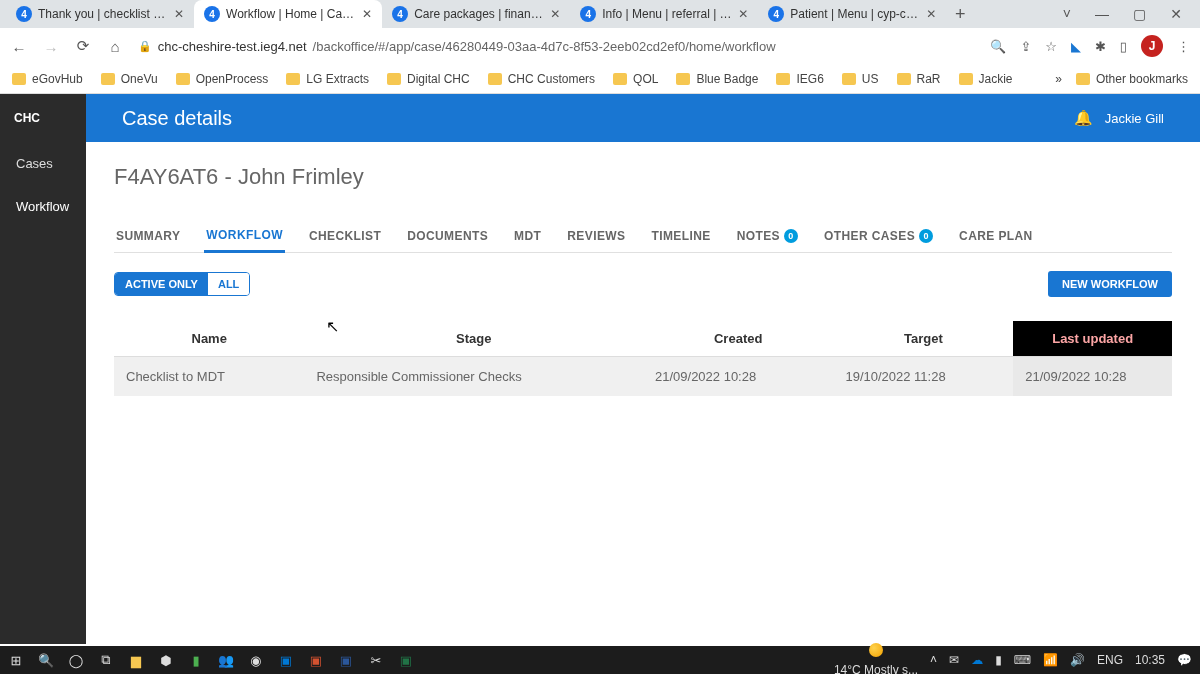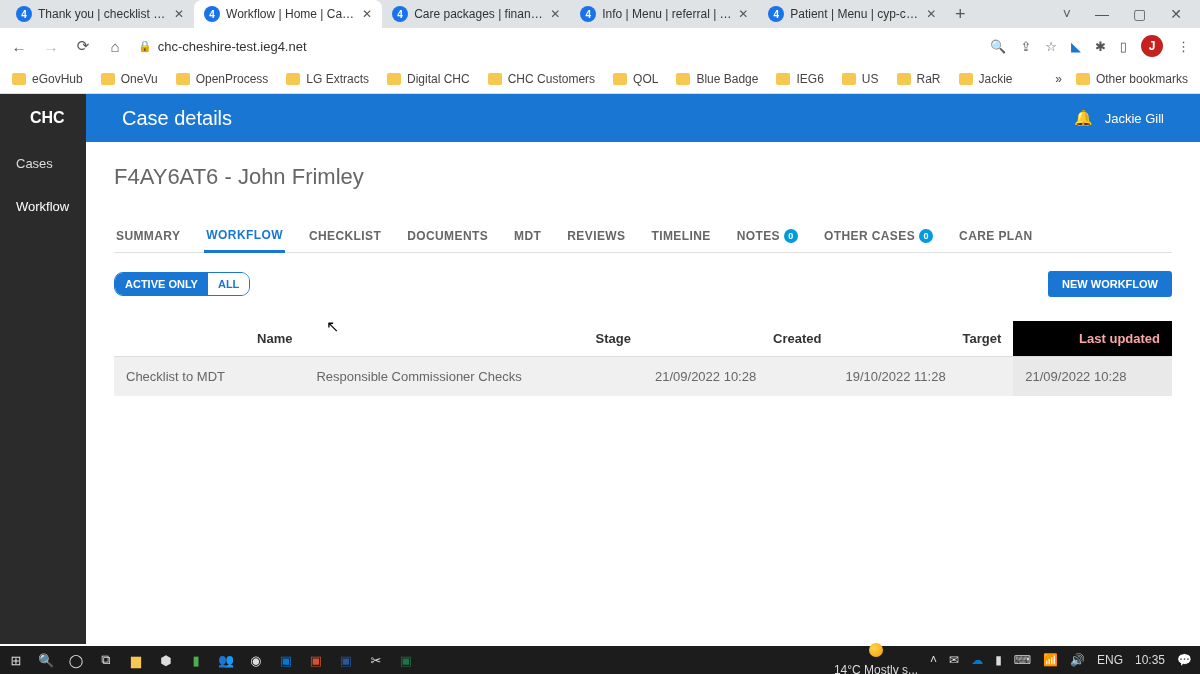--- a/index.html
+++ b/index.html
@@ -26,46 +26,46 @@
   .avatar-circle { width: 22px; height: 22px; border-radius: 50%; background: #c5221f; color: #fff; display: flex; align-items: center; justify-content: center; font-size: 12px; font-weight: 600; }
 
   .bookmarks-bar { display: flex; align-items: center; height: 30px; background: #fff; border-bottom: 1px solid #ddd; gap: 18px; padding: 0 12px; font-size: 12px; color: #444; justify-content: center; }
   .bm { display: flex; align-items: center; gap: 6px; }
   .bm .folder { width: 14px; height: 12px; background: #f6c751; border-radius: 2px; display: inline-block; }
   .bm-right { margin-left: auto; display: flex; align-items: center; gap: 14px; }
 
   
   .app { display: flex; height: 550px; }
   .sidebar { width: 86px; background: #2b2b2b; color: #ccc; padding-top: 0; }
-  .sidebar .brand { height: 48px; background: #2b2b2b; display: flex; align-items: center; padding-left: 30px; font-size: 16px; font-weight: 600; color: #fff; }
+  .sidebar .brand { height: 48px; background: #2b2b2b; display: flex; align-items: center; padding-left: 14px; font-size: 12px; font-weight: 600; color: #fff; }
   .sidebar .navitem { padding: 14px 16px; font-size: 13px; color: #ddd; cursor: pointer; }
   .sidebar .navitem.active { color: #fff; }
 
   .main { flex: 1; background: #fff; overflow: auto; }
   .page-header { background: #1976d2; color: #fff; height: 48px; display: flex; align-items: center; padding: 0 36px; }
   .page-header .title { font-size: 20px; font-weight: 400; }
   .page-header .user { margin-left: auto; display: flex; align-items: center; gap: 12px; font-size: 13px; }
   .bell { font-size: 15px; }
 
   .content { padding: 22px 28px; }
   .case-title { font-size: 22px; color: #666; font-weight: 400; margin-bottom: 30px; }
   .tabs-row { display: flex; gap: 22px; border-bottom: 1px solid #e0e0e0; font-size: 12px; font-weight: 600; letter-spacing: .4px; }
   .tabitem { padding: 8px 2px; color: #666; cursor: pointer; display: flex; align-items: center; gap: 4px; }
   .tabitem.active { color: #1976d2; border-bottom: 3px solid #1976d2; margin-bottom: -1px; }
   .tab-badge { background: #009cde; color: #fff; border-radius: 50%; width: 14px; height: 14px; font-size: 9px; display: inline-flex; align-items: center; justify-content: center; }
 
   .filter-row { display: flex; align-items: center; margin-top: 18px; }
-  .seg { display: inline-flex; border: 1px solid #1976d2; border-radius: 9px; overflow: hidden; font-size: 11px; font-weight: 600; }
+  .seg { display: inline-flex; border: 1px solid #1976d2; border-radius: 4px; overflow: hidden; font-size: 11px; font-weight: 600; }
   .seg .seg-btn { padding: 5px 10px; cursor: pointer; }
   .seg .seg-btn.on { background: #1976d2; color: #fff; }
   .seg .seg-btn.off { background: #fff; color: #1976d2; }
   .new-btn { margin-left: auto; background: #1976d2; color: #fff; font-size: 11px; font-weight: 600; padding: 7px 14px; border-radius: 3px; cursor: pointer; }
 
   table.data { width: 100%; border-collapse: collapse; margin-top: 24px; font-size: 13px; }
-  table.data th { text-align: right; font-weight: 600; padding: 10px 12px; border-bottom: 1px solid #ddd; color: #333; }
+  table.data th { text-align: center; font-weight: 600; padding: 10px 12px; border-bottom: 1px solid #ddd; color: #333; }
   table.data th.sorted { background: #000; color: #fca5a5; }
   table.data td { padding: 12px; color: #666; }
   table.data tr.hover { background: #f0f0f0; }
   table.data td.sorted { background: #e9e9e9; }
 
   
   .cursor-pointer { position: absolute; left: 326px; top: 317px; font-size: 16px; color: #000; pointer-events:none; }
 
   
   .taskbar { position: absolute; bottom: 0; left: 0; right: 0; height: 28px; background: #1c1c1c; display: flex; align-items: center; padding: 0 8px; gap: 14px; color: #ddd; font-size: 12px; }
@@ -114,20 +114,21 @@
   </div>
 
   <div class="toolbar">
     <span class="nav-icon">←</span>
     <span class="nav-icon" style="color:#bbb">→</span>
     <span class="nav-icon">⟳</span>
     <span class="nav-icon">⌂</span>
     <div class="addr">
       <span class="lock">🔒</span>
       <span class="host">chc-cheshire-test.ieg4.net</span>
+        <span class="path">/backoffice/#/app/case/46280449-03aa-4d7c-8f53-2eeb02cd2ef0/home/workflow</span>
     </div>
     <div class="toolbar-right">
       <span>🔍</span>
       <span>⇪</span>
       <span>☆</span>
       <span style="color:#1976d2">◣</span>
       <span>✱</span>
       <span>▯</span>
       <span class="avatar-circle">J</span>
       <span>⋮</span>

